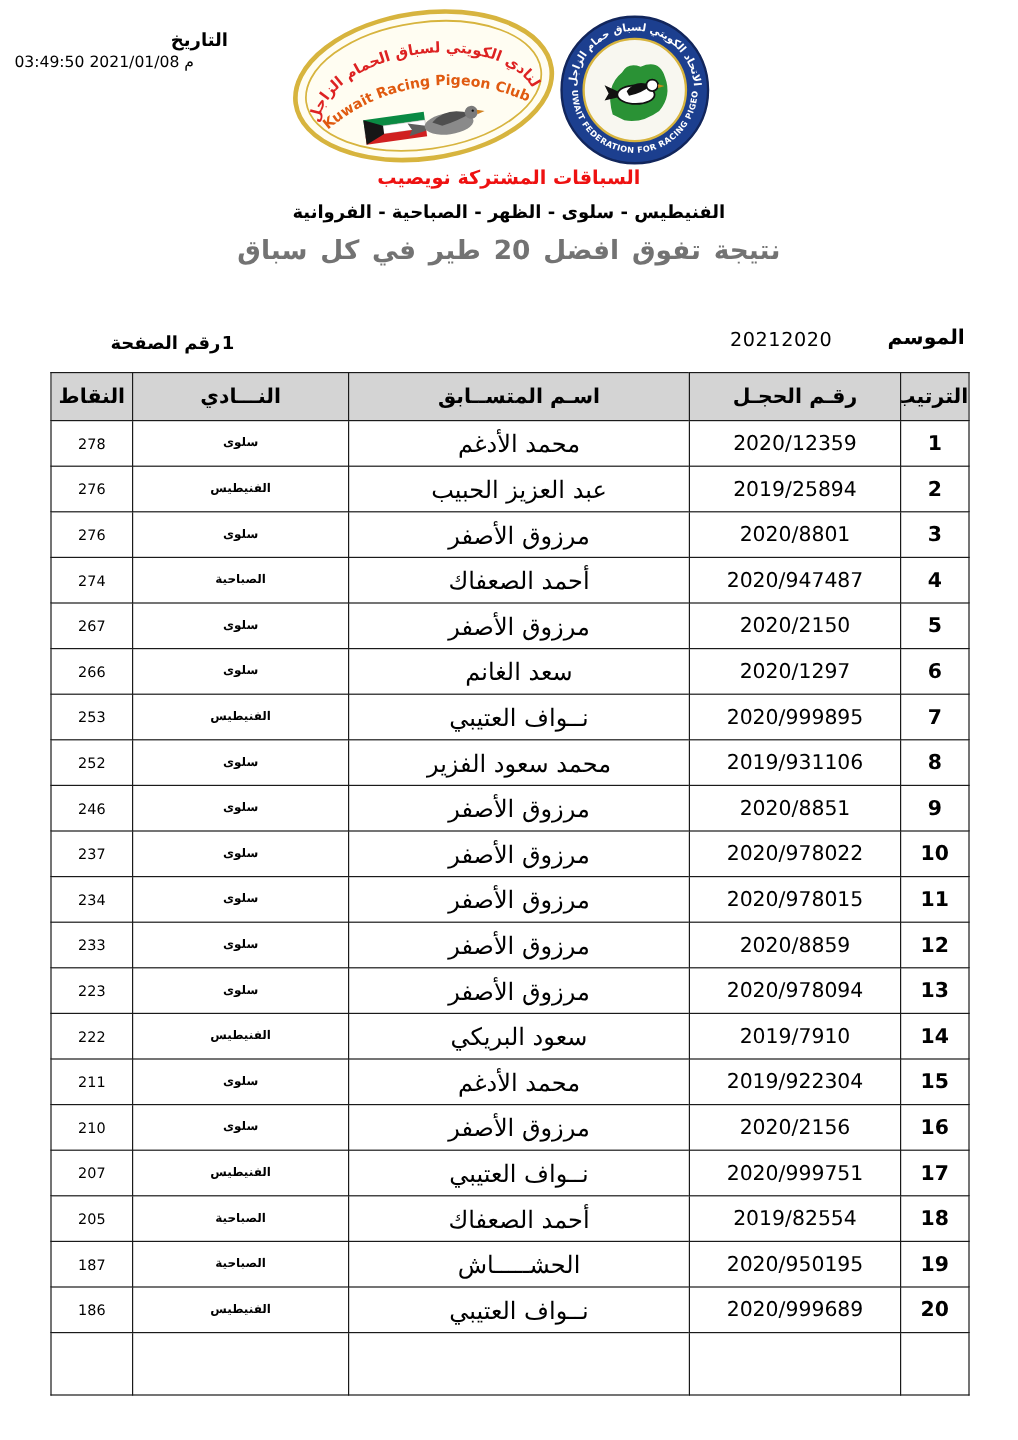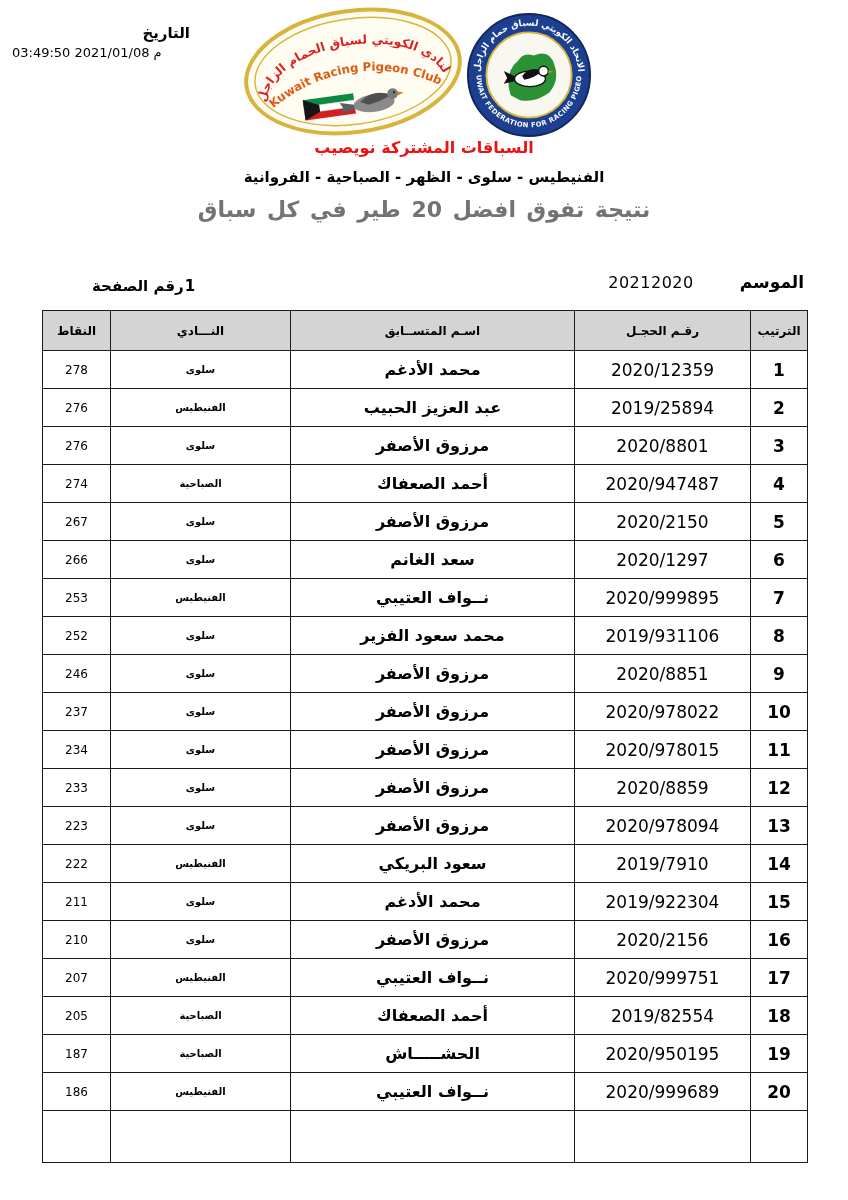--- a/index.html
+++ b/index.html
@@ -126,33 +126,33 @@
   .results th, .results td {
     border: 1.6px solid #1a1a1a;
     text-align: center;
     vertical-align: middle;
     overflow: hidden;
   }
   .results thead th {
     background: #d4d4d4;
     height: 40px;
     font-weight: bold;
-    font-size: 12px;
+    font-size: 17px;
   }
   .results td { height: 38px; background: #ffffff; }
 
   .col-rank   { width: 57px;  }
   .col-ring   { width: 176px; }
   .col-name   { width: 284px; }
   .col-club   { width: 180px; }
   .col-points { width: 68px;  }
 
   .cell-rank   { font-weight: bold; font-size: 17px; }
   .cell-ring   { direction: ltr; font-size: 17px; }
-  .cell-name   { font-weight: bold; font-size: 16px; margin-top: 41px; }
+  .cell-name   { font-weight: normal; font-size: 20px; margin-top: 41px; }
   .cell-club   { font-weight: bold; font-size: 10px; }
   .cell-points { font-size: 12px; }
 
   .empty-row td { height: 52px; }
 </style>
 </head>
 <body>
 
 <div class="page">
 

